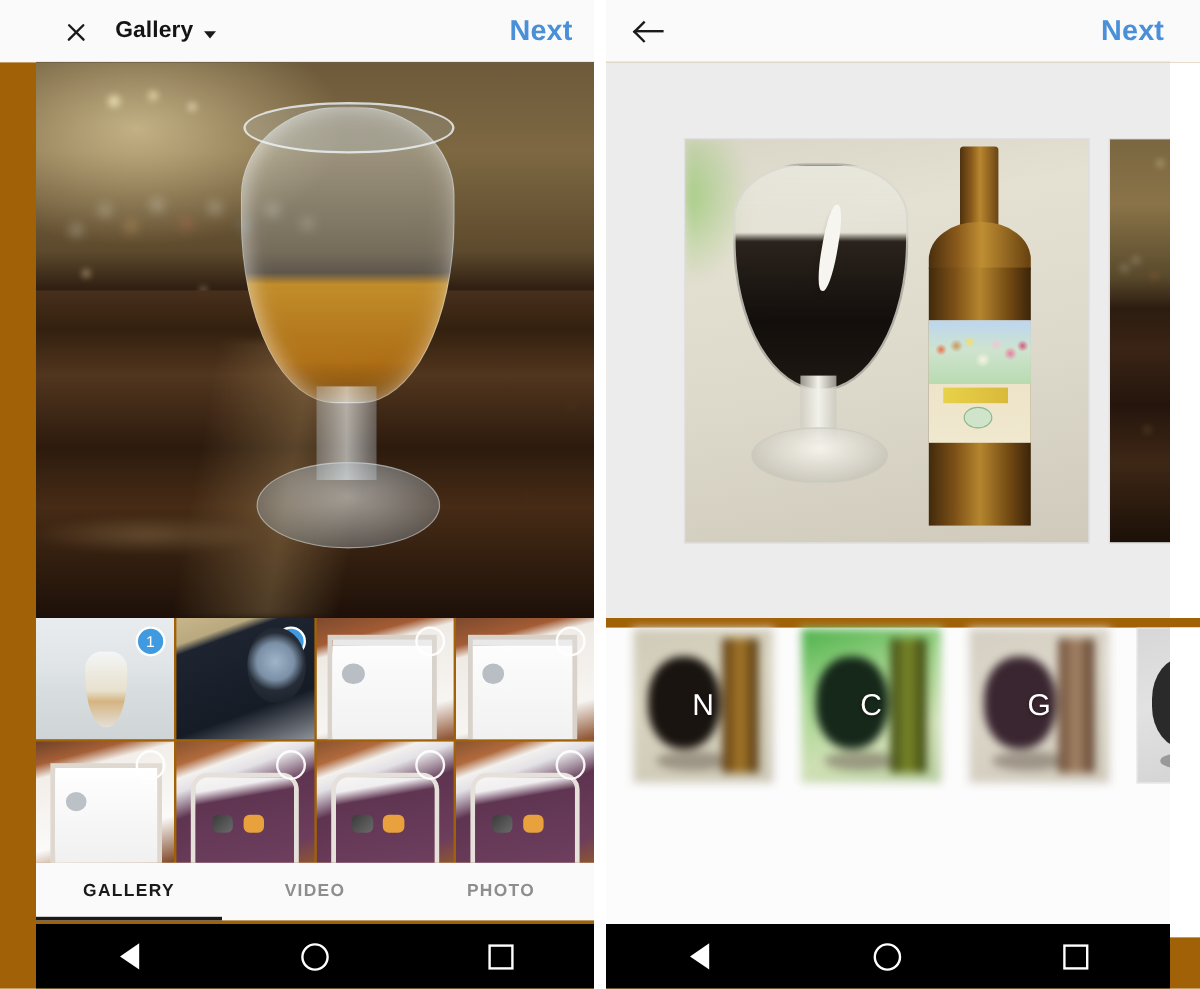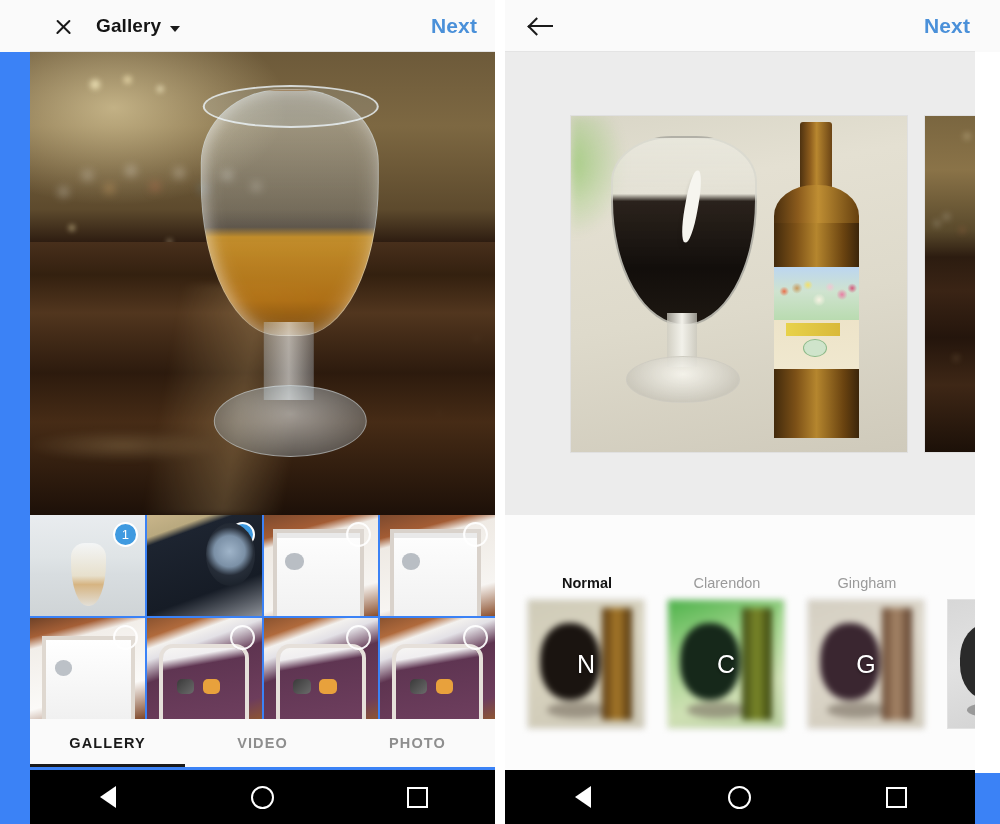--- a/index.html
+++ b/index.html
@@ -1,20 +1,20 @@
 <!DOCTYPE html>
 <html><head>
 <meta charset="utf-8">
 <style>
   html,body{margin:0;padding:0;background:#ffffff;}
   body{width:1000px;height:824px;font-family:"Liberation Sans",sans-serif;overflow:hidden;}
 
   .screens{position:relative;width:1000px;height:824px;display:flex;}
 
-  .phone{position:relative;height:824px;background:#3b82f6;overflow:hidden;}
+  .phone{position:relative;height:824px;background:#a16207;overflow:hidden;}
   .phone.left{width:495px;}
   .phone.gap{width:10px;background:#ffffff;}
   .phone.right{width:495px;}
 
   
   .appbar{height:52px;background:#fafafa;display:flex;align-items:center;
           position:relative;box-sizing:border-box;}
   .appbar.left-bar{padding:0 18px 0 48px;}
   .appbar.right-bar{padding:0 30px 0 22px;}
   .appbar .hairline{position:absolute;left:30px;right:0;bottom:0;height:1px;background:#e4e4e4;}
@@ -30,21 +30,21 @@
 
   .back-arrow{position:relative;width:24px;height:20px;}
   .back-arrow::before{content:"";position:absolute;left:0;top:9px;width:23px;height:2.2px;background:#1a1a1a;}
   .back-arrow::after{content:"";position:absolute;left:0px;top:4.2px;width:11px;height:11px;
             border-left:2.2px solid #1a1a1a;border-bottom:2.2px solid #1a1a1a;transform:rotate(45deg);}
 
   .bar-title{font-size:19px;font-weight:700;color:#141414;margin-left:18px;letter-spacing:.1px;}
   .caret{width:0;height:0;border-left:5px solid transparent;border-right:5px solid transparent;
          border-top:6px solid #1a1a1a;margin-left:9px;margin-top:5px;cursor:pointer;}
   .spacer{flex:1;}
-  .next-btn{font-size:21px;font-weight:700;color:#4a90d9;cursor:pointer;letter-spacing:.1px;}
+  .next-btn{font-size:24px;font-weight:700;color:#4a90d9;cursor:pointer;letter-spacing:.1px;}
 
   
   .crop-area{margin-left:30px;width:465px;height:463px;position:relative;overflow:hidden;
              background:#2a1d12;}
   .bar-photo{position:absolute;inset:0;}
   .bar-bg{position:absolute;inset:0;
     background:
       radial-gradient(ellipse 60% 34% at 18% 12%, rgba(255,240,190,.55), transparent 62%),
       linear-gradient(180deg,#6d5a3a 0%,#7d6842 16%,#5d4a2d 34%,#2e1d11 41%,#3d2716 47%,
                       #27170d 60%,#3a2415 74%,#20130a 88%,#1a0f08 100%);}
@@ -363,26 +363,20 @@
           </div>
         </div>
         <div class="cphoto peek">
           <div class="peek-bar"></div>
         </div>
       </div>
       <div class="right-pad"></div>
     </div>
 
     <div class="filter-section">
-      <div class="filter-names">
-        <span class="fname active" style="width:120px;margin-left:22px;">Normal</span>
-        <span class="fname" style="width:120px;margin-left:20px;">Clarendon</span>
-        <span class="fname" style="width:120px;margin-left:20px;">Gingham</span>
-        <span class="fname" style="width:120px;margin-left:20px;">M</span>
-      </div>
 
       <div class="filter-thumbs">
         <div class="fthumb-wrap">
           <div class="fthumb f-normal">
             <div class="mini">
               <div class="mglass"></div>
               <div class="mfoot"></div>
               <div class="mbottle"></div>
             </div>
           </div>

